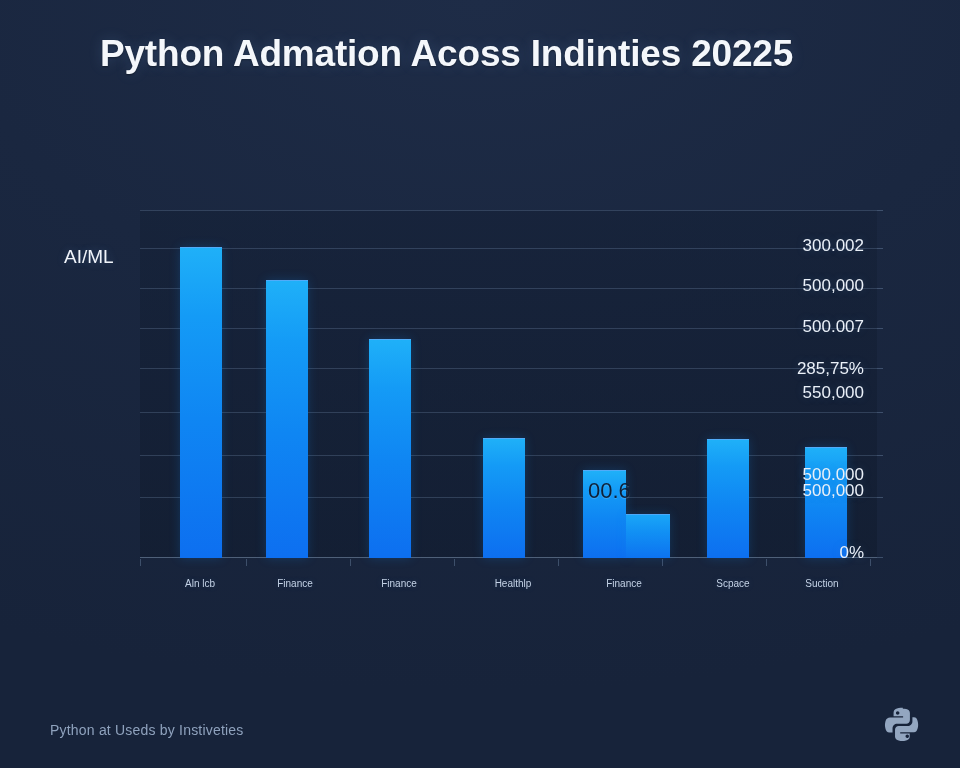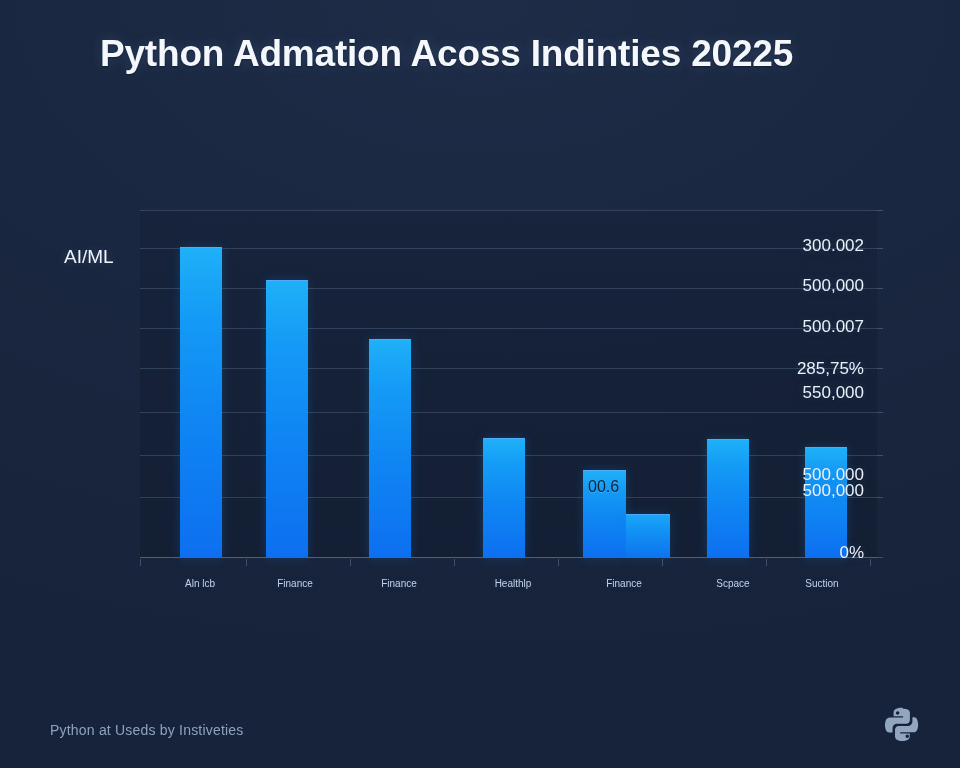--- a/index.html
+++ b/index.html
@@ -92,21 +92,21 @@
   }
   .bar-step {
     position: absolute;
     bottom: 0;
     background: linear-gradient(180deg, #1aa6f7 0%, #1190f4 40%, #0d73f0 100%);
     box-shadow: 0 0 10px rgba(25,140,245,0.20);
     border-top: 1px solid rgba(140,220,255,0.50);
   }
   .bar-value {
     position: absolute;
-    font-size: 16px;
+    font-size: 22px;
     color: #0e2038;
     text-shadow: 0 1px 1px rgba(255,255,255,0.18);
     white-space: nowrap;
   }
   
   .xtick {
     position: absolute;
     top: 559px;
     width: 1px;
     height: 7px;

